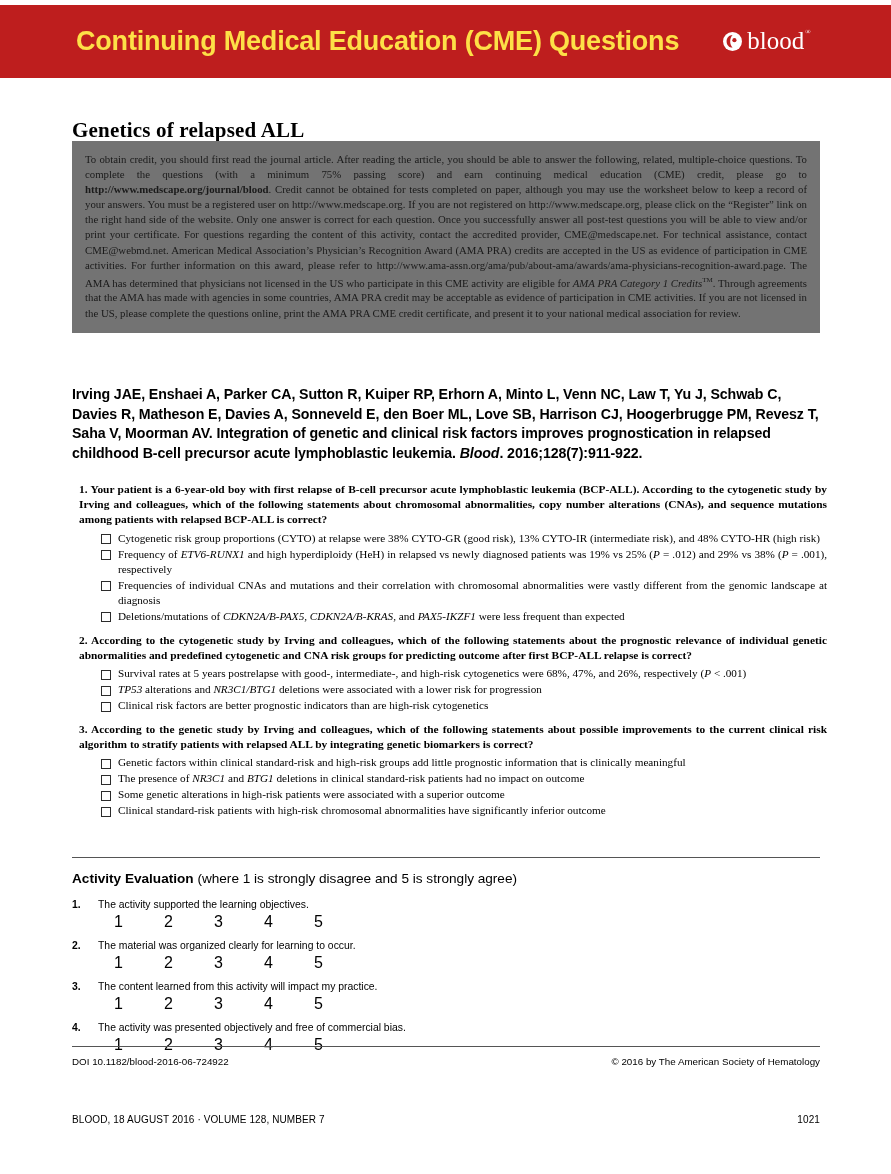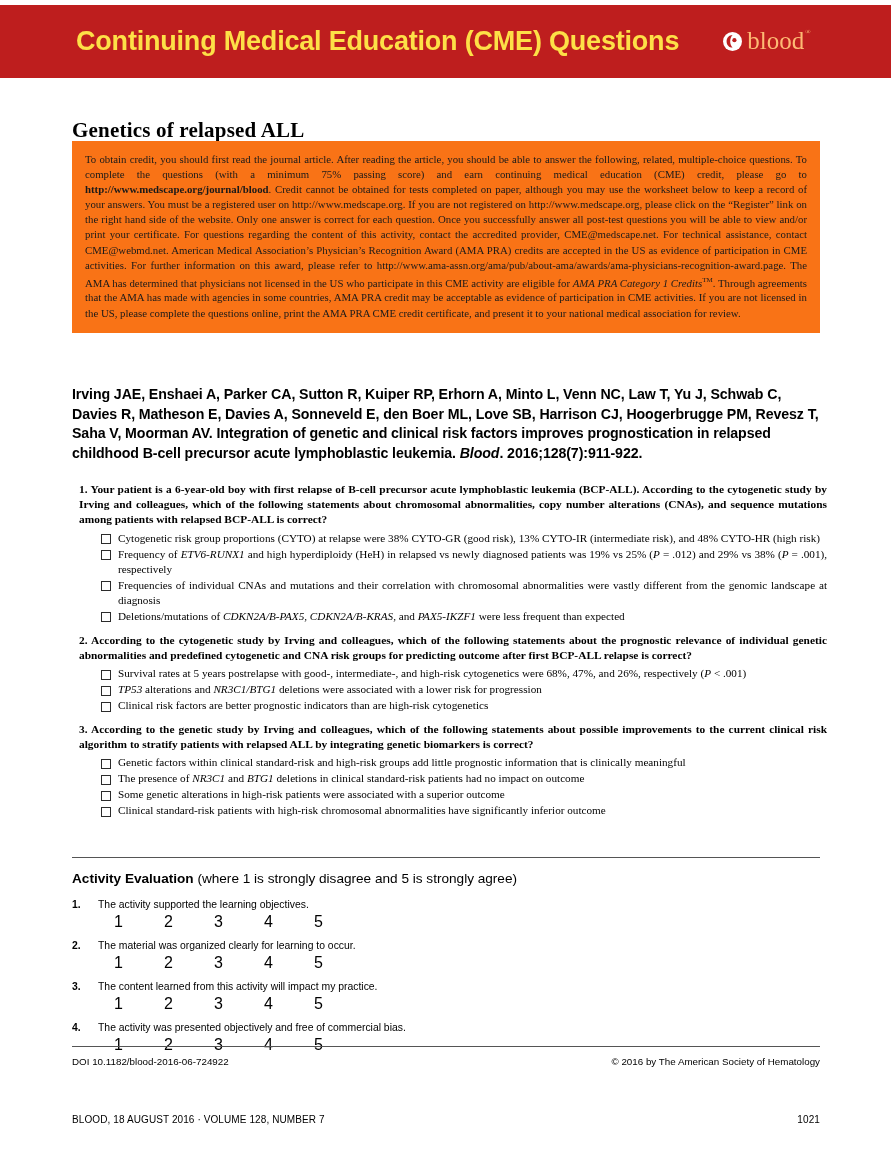--- a/index.html
+++ b/index.html
@@ -46,21 +46,21 @@
   .logo-mark {
     width: 19px;
     height: 19px;
     position: relative;
     margin-right: 5px;
   }
   .logo-mark svg { display: block; }
   .logo-word {
     font-family: "Liberation Serif", "DejaVu Serif", serif;
     font-size: 25px;
-    color: #fdba74;
+    color: #ffffff;
     line-height: 1;
     position: relative;
     top: -1px;
   }
   .logo-tm {
     font-size: 7px;
     vertical-align: super;
     position: relative;
     top: -6px;
     left: 1px;
@@ -85,21 +85,21 @@
     letter-spacing: 0.2px;
   }
 
   
   .infobox {
     position: absolute;
     left: 0;
     top: 141px;
     width: 748px;
     box-sizing: border-box;
-    background: #f97316;
+    background: #737373;
     padding: 11px 13px 12px 13px;
   }
   .infobox p {
     margin: 0;
     font-size: 10.8px;
     line-height: 15.1px;
     text-align: justify;
     text-justify: inter-word;
     color: #1a1a1a;
   }

